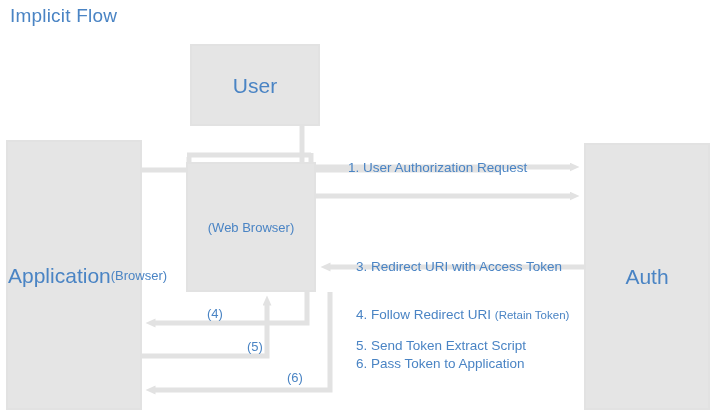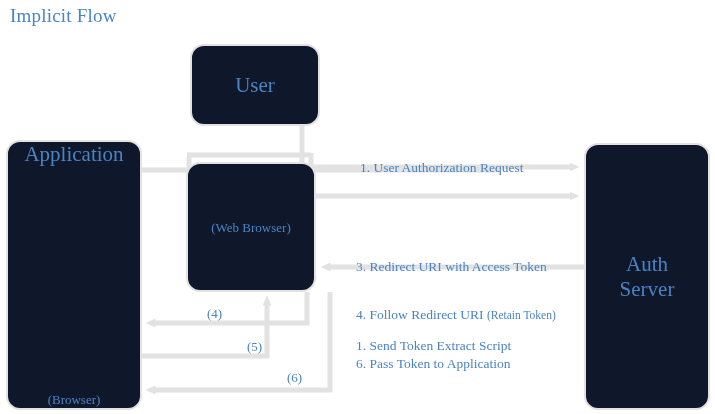--- a/index.html
+++ b/index.html
@@ -14,21 +14,20 @@
     overflow: hidden;
     font-family: "Liberation Sans", sans-serif;
     -webkit-font-smoothing: antialiased;
   }
 
   #diagram-root {
     position: absolute;
     left: 0; top: 0;
     width: 715px;
     height: 346px;
-    font-family: Liberation Serif, serif;
   }
 
   
   .title {
     position: absolute;
     left: 10px;
     top: 5px;
     font-size: 19px;
     color: #4a84c4;
     letter-spacing: 0.2px;
@@ -39,26 +38,26 @@
   #connectors {
     position: absolute;
     left: 0; top: 0;
     width: 715px;
     height: 414px;
   }
 
   
   .node {
     position: absolute;
-    background: #0f172a;
+    background: #e5e5e5;
     border: 2px solid #e2e2e2;
-    border-radius: 14px;
+    border-radius: 0;
     box-sizing: border-box;
     display: flex;
-    flex-direction: column;
+    flex-direction: row;
     align-items: center;
     justify-content: center;
     text-align: center;
   }
   .node-title {
     color: #4a84c4;
     font-size: 21px;
     line-height: 25px;
     white-space: nowrap;
   }
@@ -80,21 +79,21 @@
     position: absolute;
     color: #4a84c4;
     font-size: 13.5px;
     line-height: 16px;
     white-space: nowrap;
   }
   .step-label .small {
     font-size: 11.5px;
   }
 
-  #step-1 { left: 360px; top: 160px; }
+  #step-1 { left: 348px; top: 160px; }
   #step-2 { left: 356px; top: 189px; }
   #step-3 { left: 356px; top: 259px; }
   #step-4 { left: 356px; top: 307px; }
   #step-5 { left: 356px; top: 338px; }
   #step-6 { left: 356px; top: 356px; }
 
   
   .marker {
     position: absolute;
     color: #4a84c4;
@@ -161,28 +160,27 @@
     <div class="node-sub">(Web Browser)</div>
   </div>
 
   <div class="node" id="node-application">
     <div class="node-title">Application</div>
     <div class="node-sub">(Browser)</div>
   </div>
 
   <div class="node" id="node-authserver">
     <div class="node-title">Auth</div>
-    <div class="node-title">Server</div>
   </div>
 
   <div class="step-label" id="step-1">1. User Authorization Request</div>
   <div class="step-label" id="step-3">3. Redirect URI with Access Token</div>
 
   <div class="step-label" id="step-4"><span>4. Follow Redirect URI </span><span class="small">(Retain Token)</span></div>
 
-  <div class="step-label" id="step-5">1. Send Token Extract Script</div>
+  <div class="step-label" id="step-5">5. Send Token Extract Script</div>
   <div class="step-label" id="step-6">6. Pass Token to Application</div>
 
   <div class="marker" id="marker-4">(4)</div>
   <div class="marker" id="marker-5">(5)</div>
   <div class="marker" id="marker-6">(6)</div>
 
 </div>
 
 </body></html>

